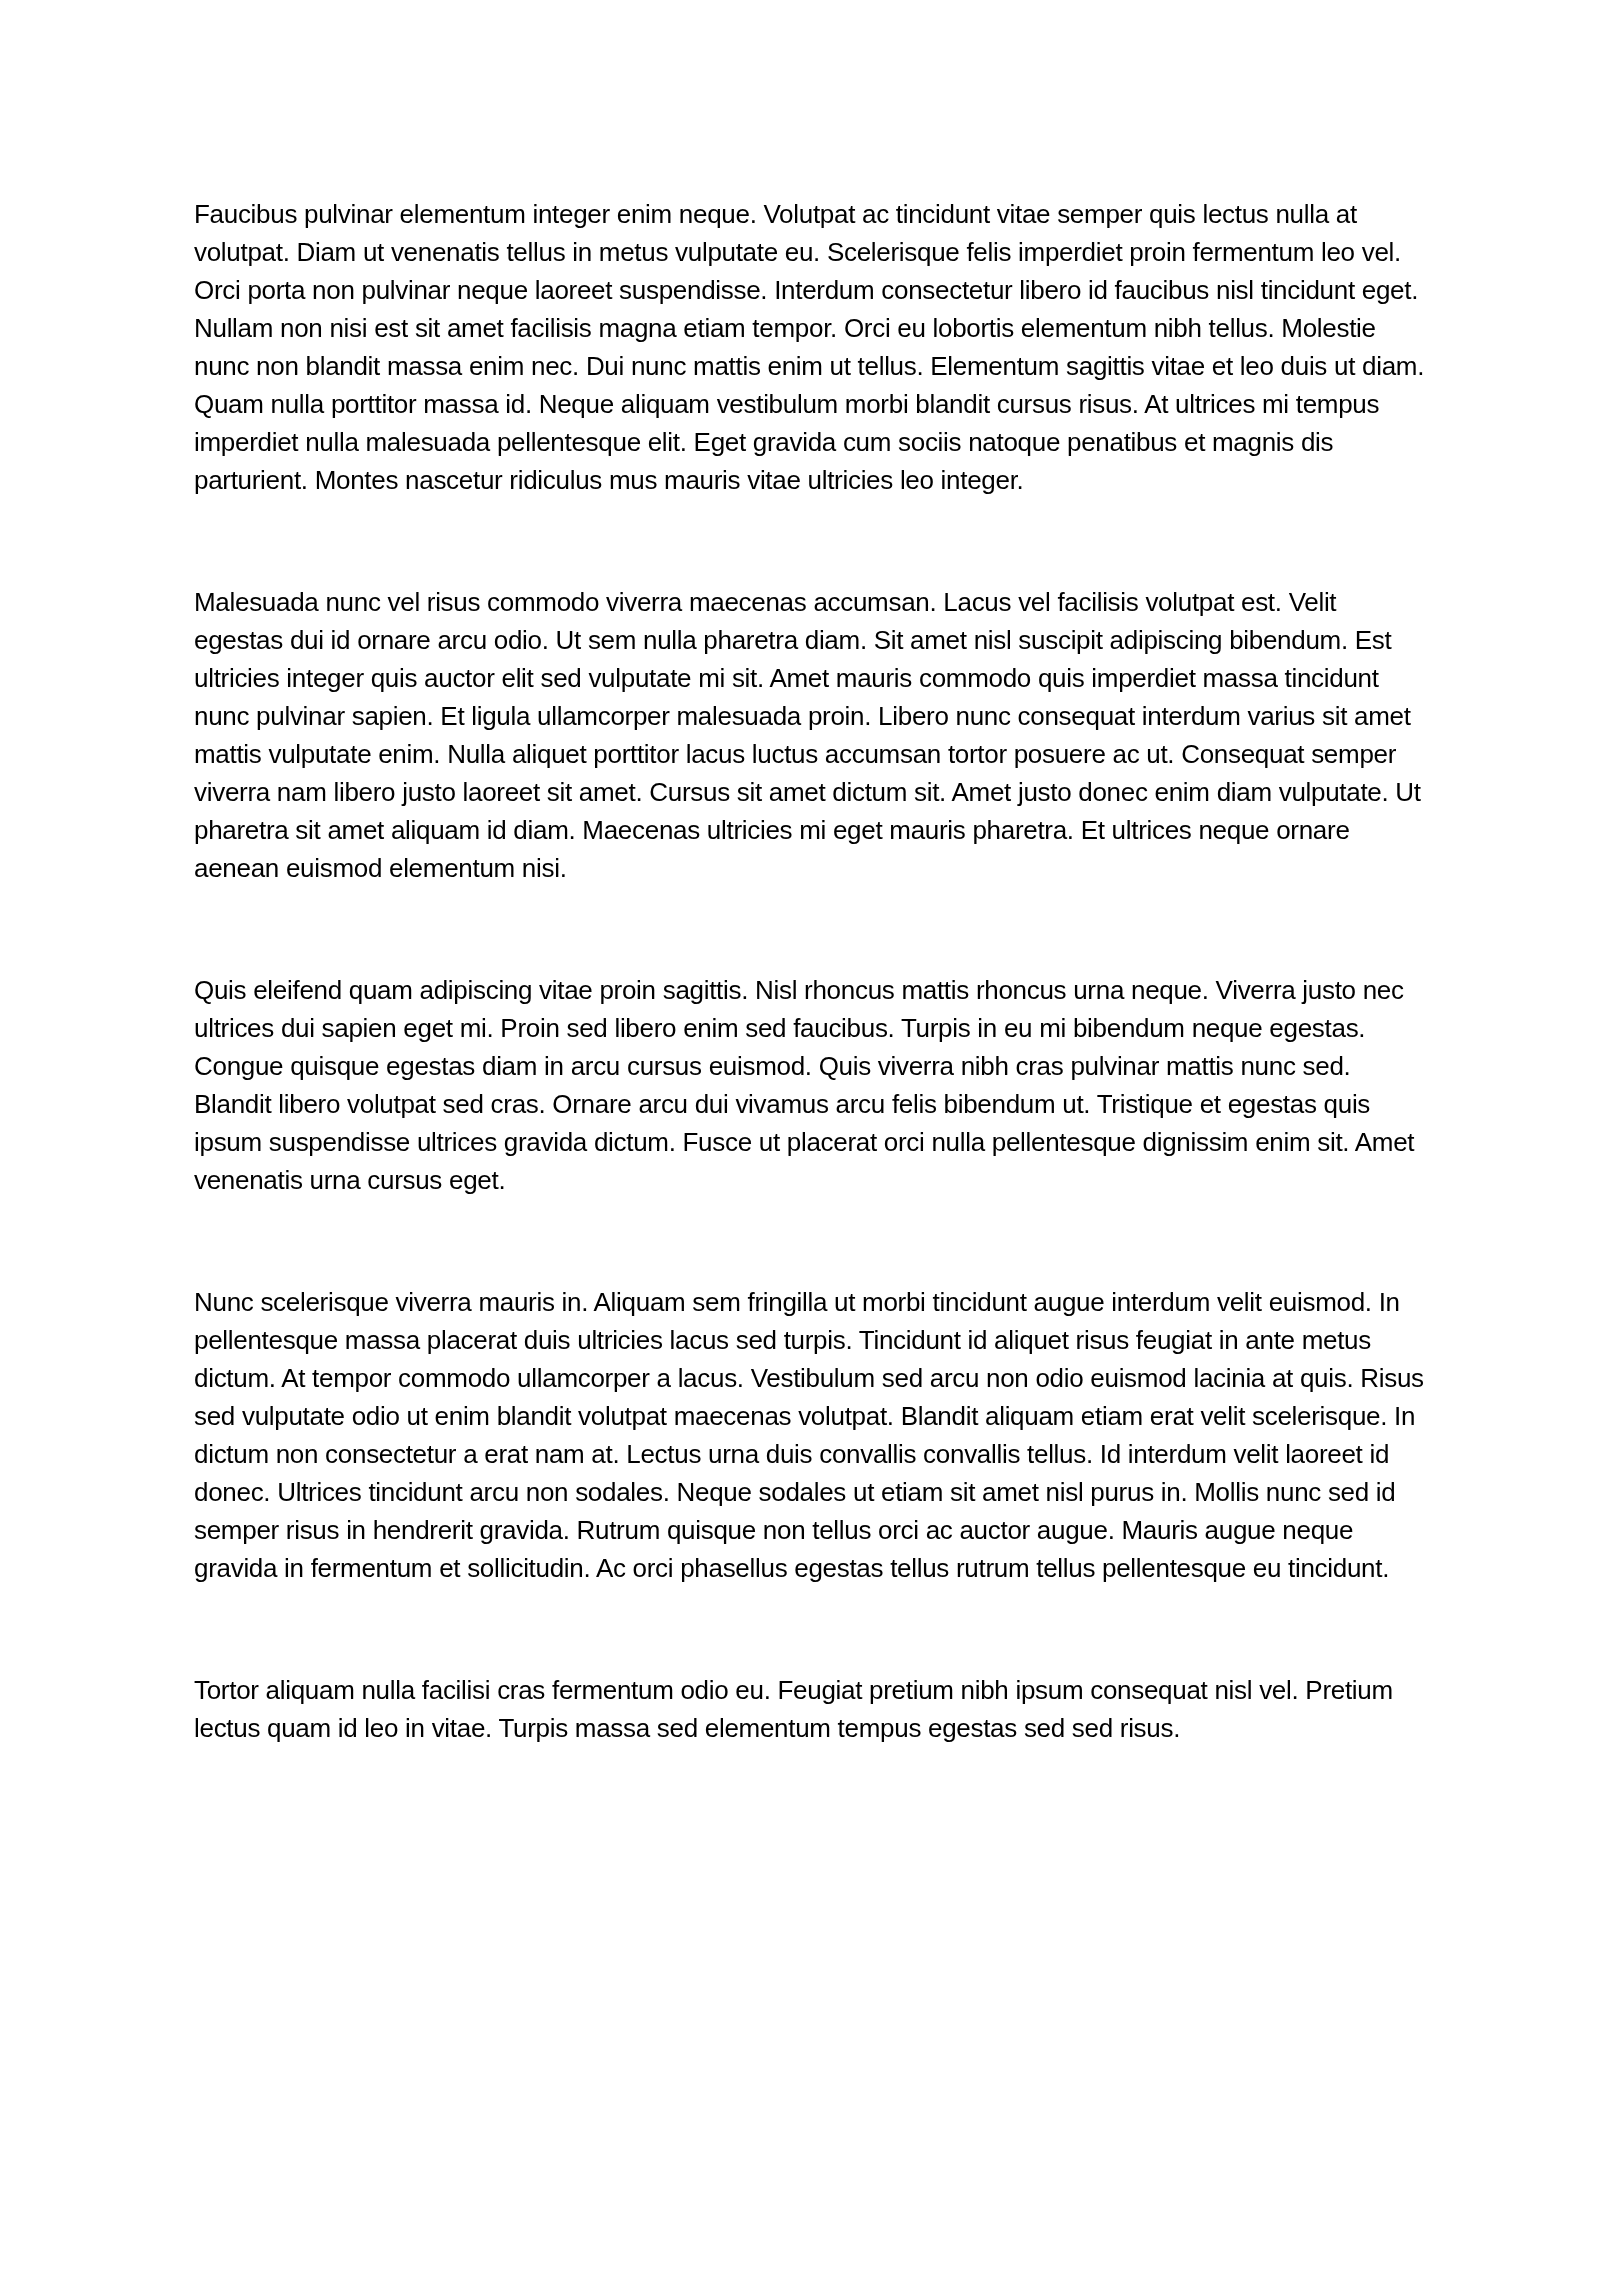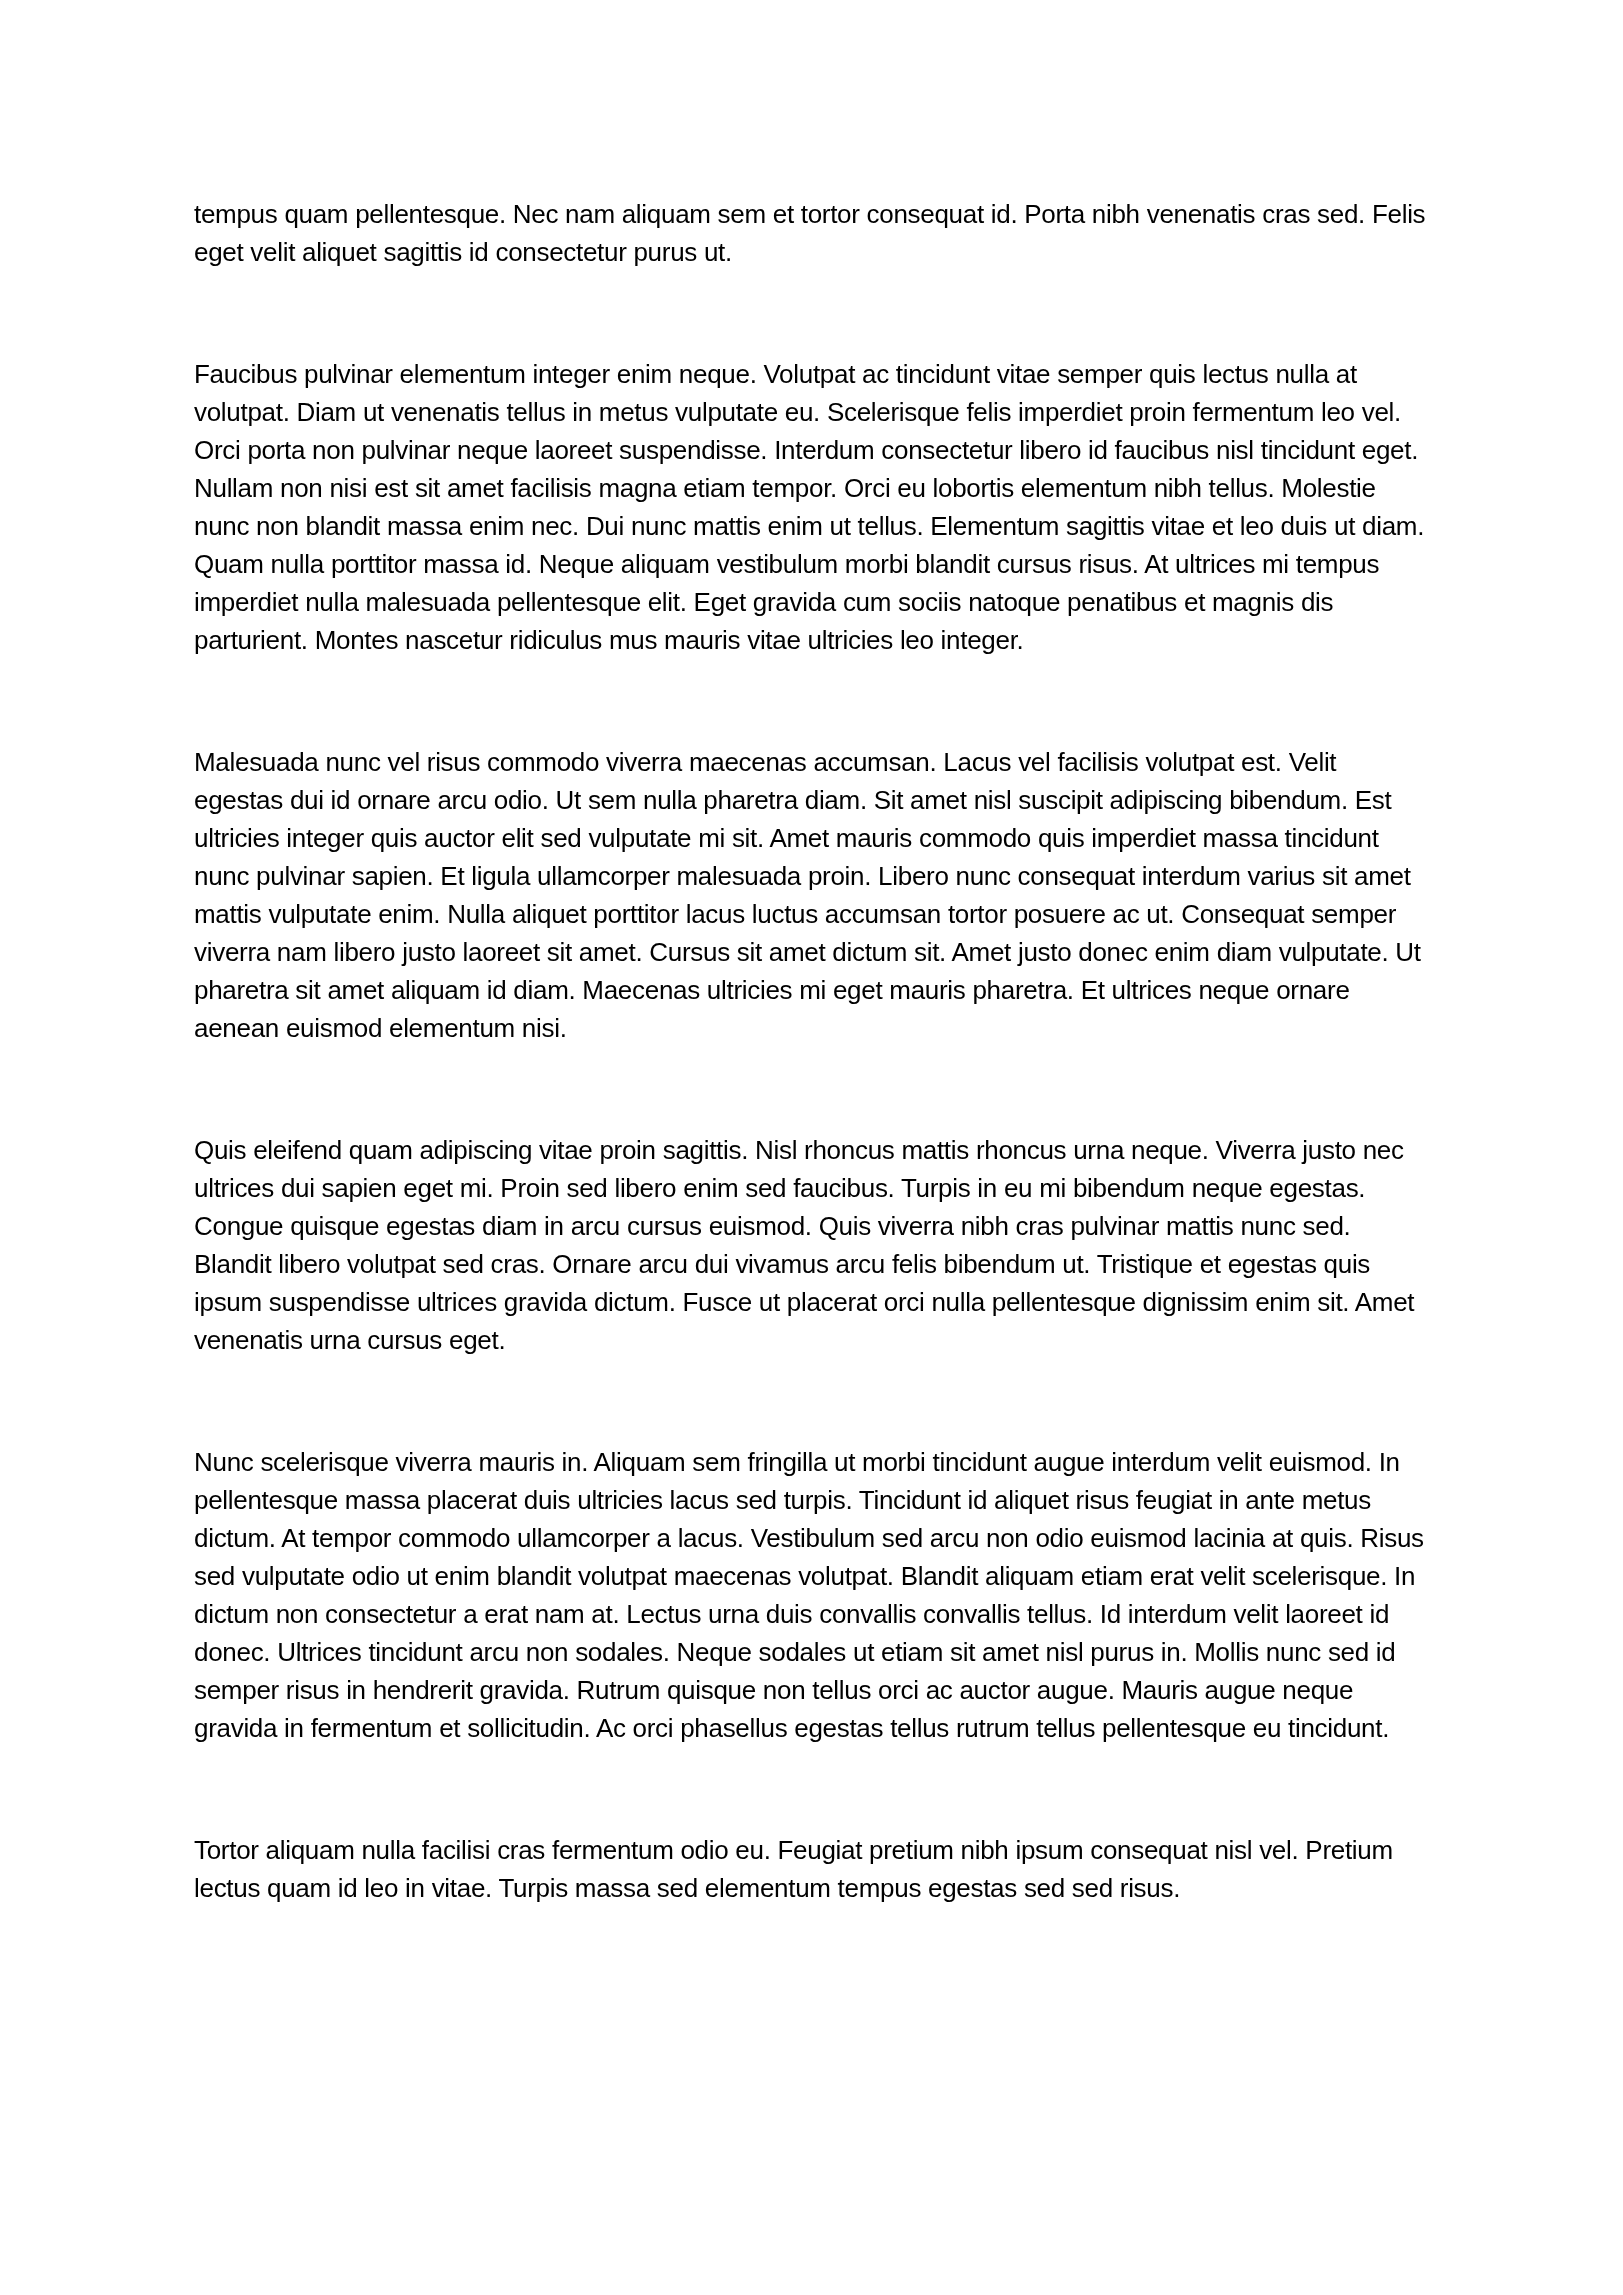--- a/index.html
+++ b/index.html
@@ -32,21 +32,20 @@
   }
   .doc-body p:last-child {
     margin-bottom: 12px;
   }
 </style>
 </head>
 <body>
 
 <div class="page">
   <div class="doc-body">
-    <p>tempus quam pellentesque. Nec nam aliquam sem et tortor consequat id. Porta nibh venenatis cras sed. Felis eget velit aliquet sagittis id consectetur purus ut.</p>
     <p>Faucibus pulvinar elementum integer enim neque. Volutpat ac tincidunt vitae semper quis lectus nulla at volutpat. Diam ut venenatis tellus in metus vulputate eu. Scelerisque felis imperdiet proin fermentum leo vel. Orci porta non pulvinar neque laoreet suspendisse. Interdum consectetur libero id faucibus nisl tincidunt eget. Nullam non nisi est sit amet facilisis magna etiam tempor. Orci eu lobortis elementum nibh tellus. Molestie nunc non blandit massa enim nec. Dui nunc mattis enim ut tellus. Elementum sagittis vitae et leo duis ut diam. Quam nulla porttitor massa id. Neque aliquam vestibulum morbi blandit cursus risus. At ultrices mi tempus imperdiet nulla malesuada pellentesque elit. Eget gravida cum sociis natoque penatibus et magnis dis parturient. Montes nascetur ridiculus mus mauris vitae ultricies leo integer.</p>
     <p>Malesuada nunc vel risus commodo viverra maecenas accumsan. Lacus vel facilisis volutpat est. Velit egestas dui id ornare arcu odio. Ut sem nulla pharetra diam. Sit amet nisl suscipit adipiscing bibendum. Est ultricies integer quis auctor elit sed vulputate mi sit. Amet mauris commodo quis imperdiet massa tincidunt nunc pulvinar sapien. Et ligula ullamcorper malesuada proin. Libero nunc consequat interdum varius sit amet mattis vulputate enim. Nulla aliquet porttitor lacus luctus accumsan tortor posuere ac ut. Consequat semper viverra nam libero justo laoreet sit amet. Cursus sit amet dictum sit. Amet justo donec enim diam vulputate. Ut pharetra sit amet aliquam id diam. Maecenas ultricies mi eget mauris pharetra. Et ultrices neque ornare aenean euismod elementum nisi.</p>
     <p>Quis eleifend quam adipiscing vitae proin sagittis. Nisl rhoncus mattis rhoncus urna neque. Viverra justo nec ultrices dui sapien eget mi. Proin sed libero enim sed faucibus. Turpis in eu mi bibendum neque egestas. Congue quisque egestas diam in arcu cursus euismod. Quis viverra nibh cras pulvinar mattis nunc sed. Blandit libero volutpat sed cras. Ornare arcu dui vivamus arcu felis bibendum ut. Tristique et egestas quis ipsum suspendisse ultrices gravida dictum. Fusce ut placerat orci nulla pellentesque dignissim enim sit. Amet venenatis urna cursus eget.</p>
     <p>Nunc scelerisque viverra mauris in. Aliquam sem fringilla ut morbi tincidunt augue interdum velit euismod. In pellentesque massa placerat duis ultricies lacus sed turpis. Tincidunt id aliquet risus feugiat in ante metus dictum. At tempor commodo ullamcorper a lacus. Vestibulum sed arcu non odio euismod lacinia at quis. Risus sed vulputate odio ut enim blandit volutpat maecenas volutpat. Blandit aliquam etiam erat velit scelerisque. In dictum non consectetur a erat nam at. Lectus urna duis convallis convallis tellus. Id interdum velit laoreet id donec. Ultrices tincidunt arcu non sodales. Neque sodales ut etiam sit amet nisl purus in. Mollis nunc sed id semper risus in hendrerit gravida. Rutrum quisque non tellus orci ac auctor augue. Mauris augue neque gravida in fermentum et sollicitudin. Ac orci phasellus egestas tellus rutrum tellus pellentesque eu tincidunt.</p>
     <p>Tortor aliquam nulla facilisi cras fermentum odio eu. Feugiat pretium nibh ipsum consequat nisl vel. Pretium lectus quam id leo in vitae. Turpis massa sed elementum tempus egestas sed sed risus.</p>
   </div>
 </div>
 
 
 </body></html>

